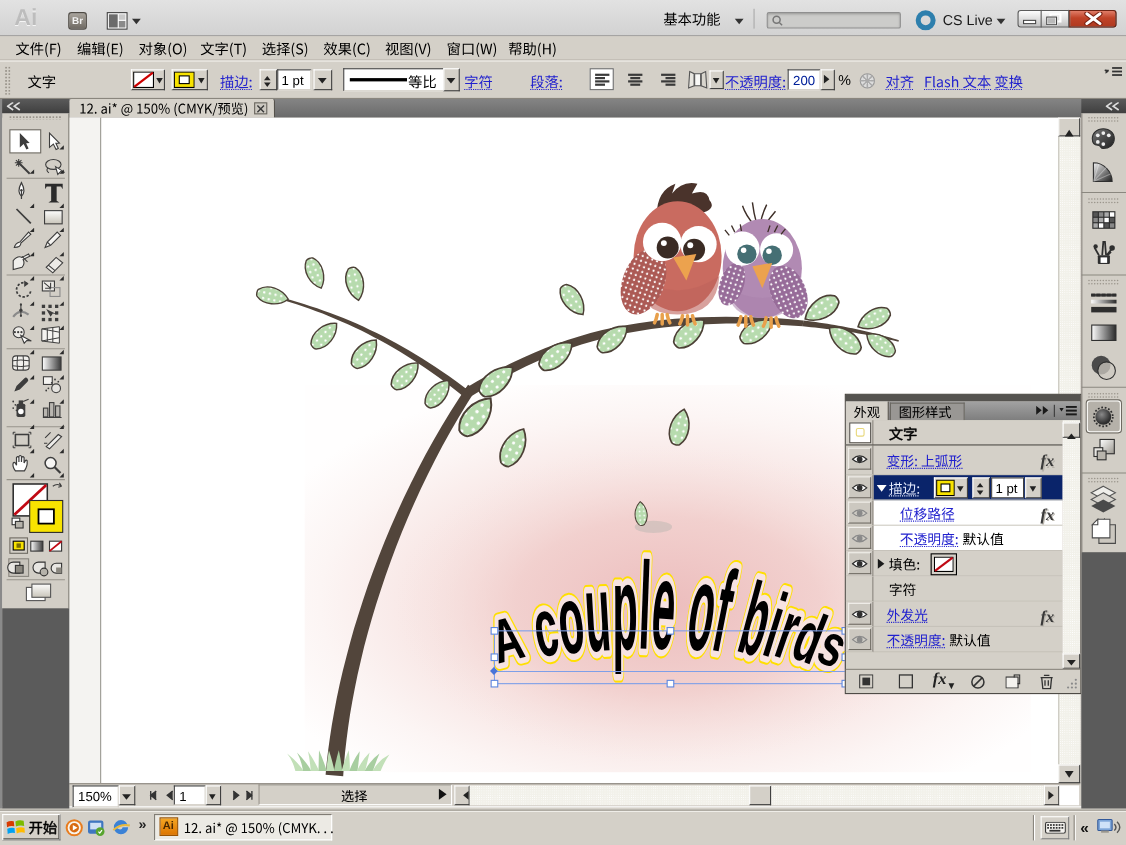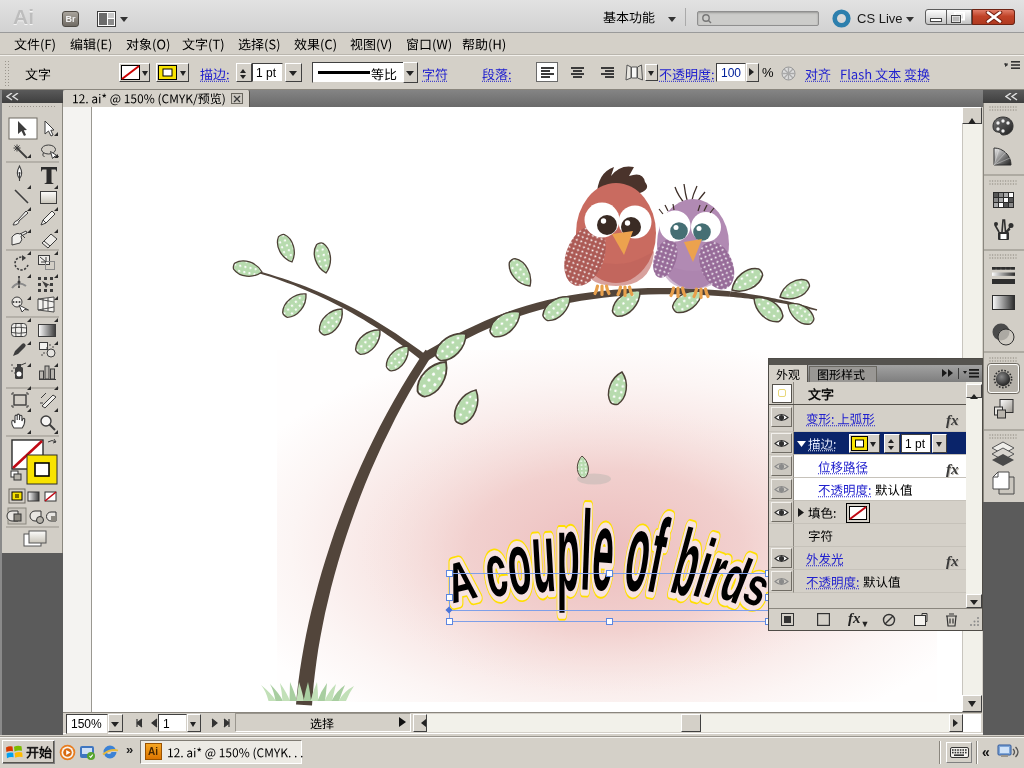--- a/index.html
+++ b/index.html
@@ -167,21 +167,21 @@
       <path d="M14.5,5 L18.5,3 L19.5,18 L14.5,16 Z" fill="#d8d5cd" stroke="#555"></path>
     </svg>
     <div class="abs btn3d" style="left:645px;top:64px;width:13px;height:17px"></div>
     <div class="abs" style="left:648px;top:71px;width:0;height:0;border:3.5px solid transparent;border-top:5px solid #222"></div>
     <svg style="position:absolute;left:659px;top:64.7px;overflow:visible" width="56" height="20" viewBox="0 0 56 20">
       <g>
         <path d="M7.3 8.1C8.8 9.1 10.8 10.7 11.7 11.7L12.5 10.9C11.5 9.9 9.5 8.5 8 7.5ZM0.9 4.3V5.3H6.7C5.4 7.5 3.2 9.7 0.6 11C0.8 11.2 1.1 11.6 1.2 11.8C3 10.9 4.7 9.6 6 8V15.3H7V6.7C7.4 6.3 7.7 5.8 7.9 5.3H12.1V4.3Z M13.8 4.4C14.5 5 15.4 5.9 15.8 6.5L16.6 5.9C16.2 5.3 15.3 4.4 14.5 3.8ZM24.1 3.6C22.6 3.9 19.7 4.2 17.4 4.3C17.5 4.4 17.6 4.8 17.6 5C18.6 4.9 19.7 4.9 20.7 4.8V5.8H17.1V6.6H20.1C19.2 7.5 17.9 8.3 16.7 8.7C16.9 8.9 17.1 9.2 17.3 9.4C18.5 8.9 19.8 8 20.7 7V8.7H21.6V7C22.5 8 23.8 8.9 25 9.3C25.1 9.1 25.4 8.8 25.6 8.6C24.4 8.3 23 7.4 22.2 6.6H25.4V5.8H21.6V4.7C22.8 4.6 23.9 4.4 24.7 4.3ZM18.1 9.1V9.8H19.6C19.4 11.2 18.8 12.2 17 12.8C17.2 13 17.5 13.3 17.6 13.5C19.6 12.8 20.3 11.6 20.5 9.8H22.1C22 10.2 21.9 10.7 21.8 11H24C23.9 12 23.7 12.4 23.6 12.5C23.5 12.6 23.4 12.6 23.1 12.6C22.9 12.6 22.3 12.6 21.7 12.6C21.8 12.8 21.9 13.1 21.9 13.3C22.6 13.4 23.2 13.4 23.5 13.4C23.9 13.4 24.1 13.3 24.3 13.1C24.6 12.8 24.8 12.1 24.9 10.6C24.9 10.5 24.9 10.3 24.9 10.3H22.8L23.1 9.1ZM16.3 8.4H13.7V9.3H15.3V13.2C14.8 13.5 14.2 13.9 13.6 14.5L14.2 15.3C15 14.5 15.7 13.9 16.2 13.9C16.4 13.9 16.8 14.2 17.4 14.5C18.2 15.1 19.3 15.2 20.8 15.2C22.1 15.2 24.3 15.1 25.3 15.1C25.3 14.8 25.5 14.3 25.6 14C24.3 14.2 22.3 14.3 20.8 14.3C19.4 14.3 18.3 14.2 17.5 13.7C16.9 13.3 16.6 13 16.3 13Z M30.4 8.4V11H28V8.4ZM30.4 7.6H28V5.1H30.4ZM27 4.2V13.2H28V11.9H31.3V4.2ZM37.1 4.8V7.1H33.5V4.8ZM32.5 3.9V8.6C32.5 10.6 32.3 13.1 30.1 14.8C30.3 14.9 30.7 15.2 30.8 15.4C32.3 14.3 33 12.7 33.3 11.2H37.1V14.1C37.1 14.3 37 14.4 36.8 14.4C36.6 14.4 35.7 14.4 34.9 14.4C35 14.6 35.2 15 35.2 15.3C36.4 15.3 37.1 15.3 37.5 15.1C37.9 15 38.1 14.7 38.1 14.1V3.9ZM37.1 8V10.3H33.4C33.4 9.7 33.5 9.1 33.5 8.6V8Z M44 5.9V7.1H41.9V7.9H44V10H49.1V7.9H51.2V7.1H49.1V5.9H48.1V7.1H45V5.9ZM48.1 7.9V9.2H45V7.9ZM48.8 11.7C48.3 12.3 47.5 12.9 46.5 13.3C45.6 12.9 44.9 12.3 44.3 11.7ZM42.1 10.9V11.7H43.8L43.4 11.8C43.9 12.6 44.6 13.2 45.5 13.7C44.2 14.1 42.9 14.3 41.5 14.4C41.6 14.7 41.8 15 41.9 15.3C43.5 15.1 45.1 14.8 46.5 14.2C47.8 14.8 49.3 15.1 50.9 15.3C51.1 15.1 51.3 14.7 51.5 14.5C50.1 14.4 48.7 14.1 47.6 13.7C48.7 13.1 49.7 12.3 50.3 11.1L49.7 10.8L49.5 10.9ZM45.1 3.5C45.3 3.9 45.5 4.3 45.7 4.7H40.6V8.2C40.6 10.2 40.5 12.9 39.5 14.9C39.7 15 40.2 15.2 40.4 15.3C41.4 13.3 41.6 10.3 41.6 8.2V5.6H51.3V4.7H46.8C46.6 4.3 46.4 3.7 46.1 3.3Z M53.8 9.2C54.3 9.2 54.7 8.9 54.7 8.3C54.7 7.8 54.3 7.4 53.8 7.4C53.3 7.4 52.9 7.8 52.9 8.3C52.9 8.9 53.3 9.2 53.8 9.2ZM53.8 14.5C54.3 14.5 54.7 14.1 54.7 13.6C54.7 13 54.3 12.7 53.8 12.7C53.3 12.7 52.9 13 52.9 13.6C52.9 14.1 53.3 14.5 53.8 14.5Z" fill="#2121CE"></path>
       </g>
       <line x1="0" y1="16.3" x2="56" y2="16.3" stroke="#2121CE" stroke-width="1" stroke-dasharray="1 1"></line>
     </svg>
-    <div class="abs white inset2" style="left:716px;top:63px;width:30px;height:19px;font-size:12px;color:#00209a;padding:2px 0 0 4px">100</div>
+    <div class="abs white inset2" style="left:716px;top:63px;width:30px;height:19px;font-size:12px;color:#00209a;padding:2px 0 0 4px">200</div>
     <div class="abs btn3d" style="left:746px;top:63px;width:13px;height:19px"></div>
     <div class="abs" style="left:749px;top:68px;width:0;height:0;border:4px solid transparent;border-left:5px solid #222"></div>
     <div class="abs" style="left:762px;top:65px;font-size:13px">%</div>
     <svg class="abs" style="left:781px;top:66px" width="15" height="15">
       <circle cx="7.5" cy="7.5" r="6.5" fill="#ddd" stroke="#999"></circle>
       <circle cx="7.5" cy="7.5" r="3" fill="#f6f6f6"></circle>
       <path d="M7.5,1 L7.5,14 M1,7.5 L14,7.5 M3,3 L12,12 M12,3 L3,12" stroke="#aaa" stroke-width="1.4"></path>
     </svg>
     <svg style="position:absolute;left:805px;top:64.7px;overflow:visible" width="26" height="20" viewBox="0 0 26 20">
       <g>

